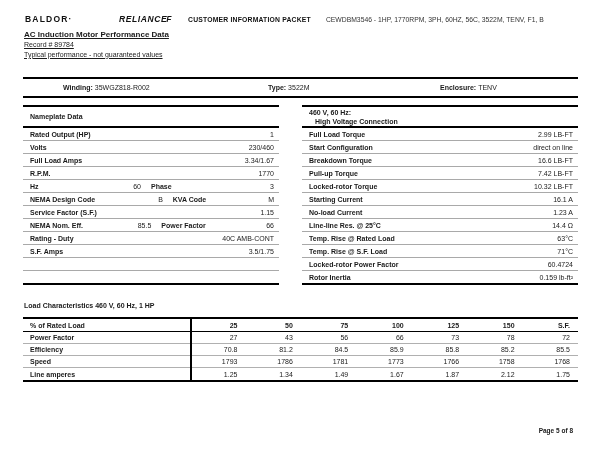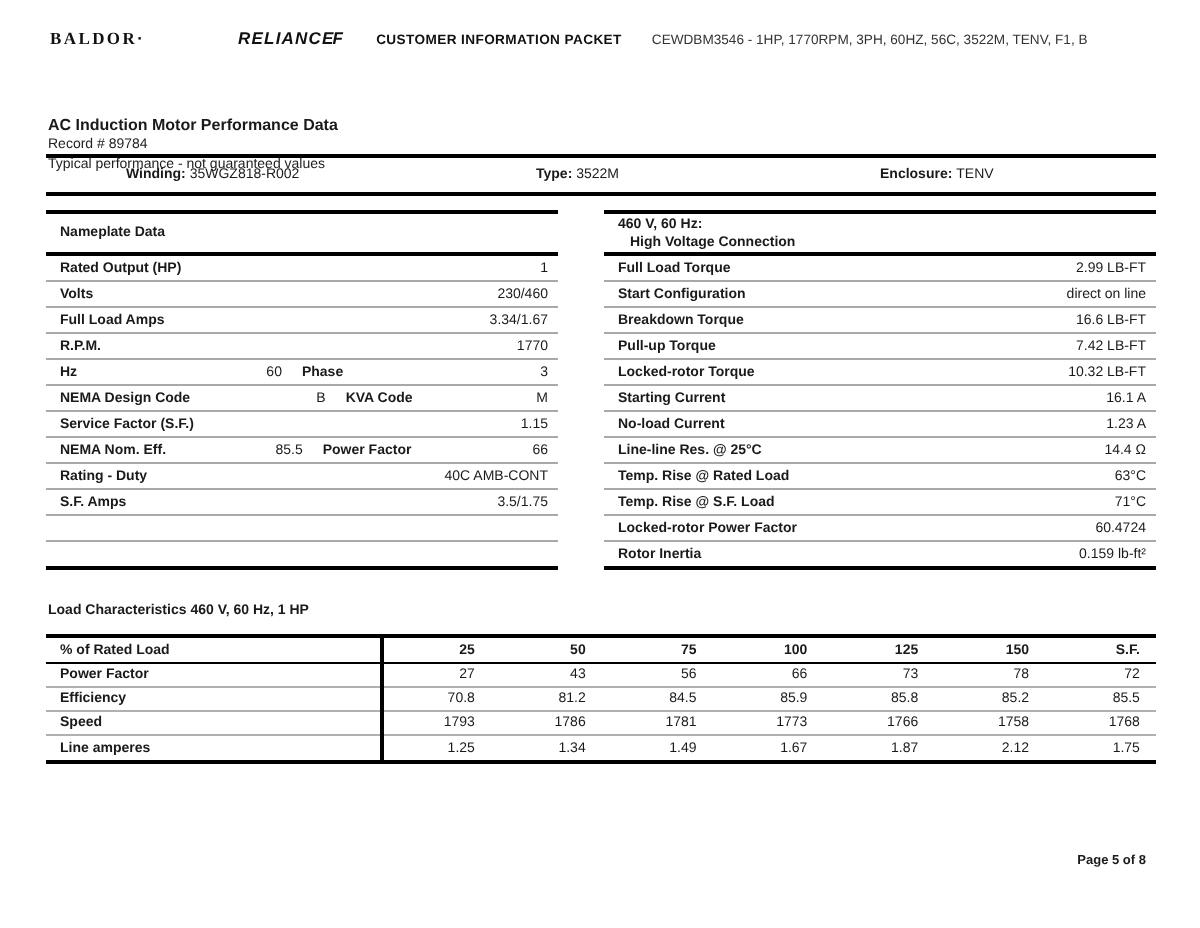--- a/index.html
+++ b/index.html
@@ -3,27 +3,27 @@
 <meta charset="utf-8">
 <style>
   html,body{margin:0;padding:0;background:#ffffff;}
   .page{
     position:relative;width:600px;height:464px;background:#fff;
     font-family:"Liberation Sans",sans-serif;color:#1a1a1a;overflow:hidden;
   }
   
   .tophdr{position:absolute;left:25px;top:14px;display:flex;align-items:baseline;white-space:nowrap;}
   .logo{font-size:8.5px;font-weight:bold;letter-spacing:.6px;color:#111;}
-  .logo .baldor{font-family:Liberation Serif, serif;letter-spacing:1.2px;}
+  .logo .baldor{font-family:Liberation Sans, sans-serif;letter-spacing:1.2px;}
   .logo .rel{font-style:italic;margin-left:47px;}
   .logo .mark{font-style:italic;font-weight:bold;margin-left:-1px;}
   .cip{font-size:6.8px;font-weight:bold;margin-left:16px;letter-spacing:.2px;color:#111;}
   .spec{font-size:6.8px;margin-left:15px;color:#333;}
   
-  .titleblock{position:absolute;left:24px;top:58px;}
+  .titleblock{position:absolute;left:24px;top:30px;text-decoration:underline;}
   .doctitle{font-size:8px;font-weight:bold;line-height:10px;}
   .rec,.note{font-size:7px;line-height:9.5px;color:#222;}
   
   .windbar{position:absolute;left:23px;top:77px;width:555px;height:17px;
     border-top:2px solid #000;border-bottom:2px solid #000;font-size:7px;}
   .windbar .item{position:absolute;top:0;height:17px;line-height:17px;white-space:nowrap;}
   .windbar .blab{font-weight:bold;}
   .w-wind{left:40px;} .w-type{left:245px;} .w-enc{left:417px;}
   
   .tables{position:absolute;left:23px;top:105px;width:555px;display:flex;justify-content:space-between;}

